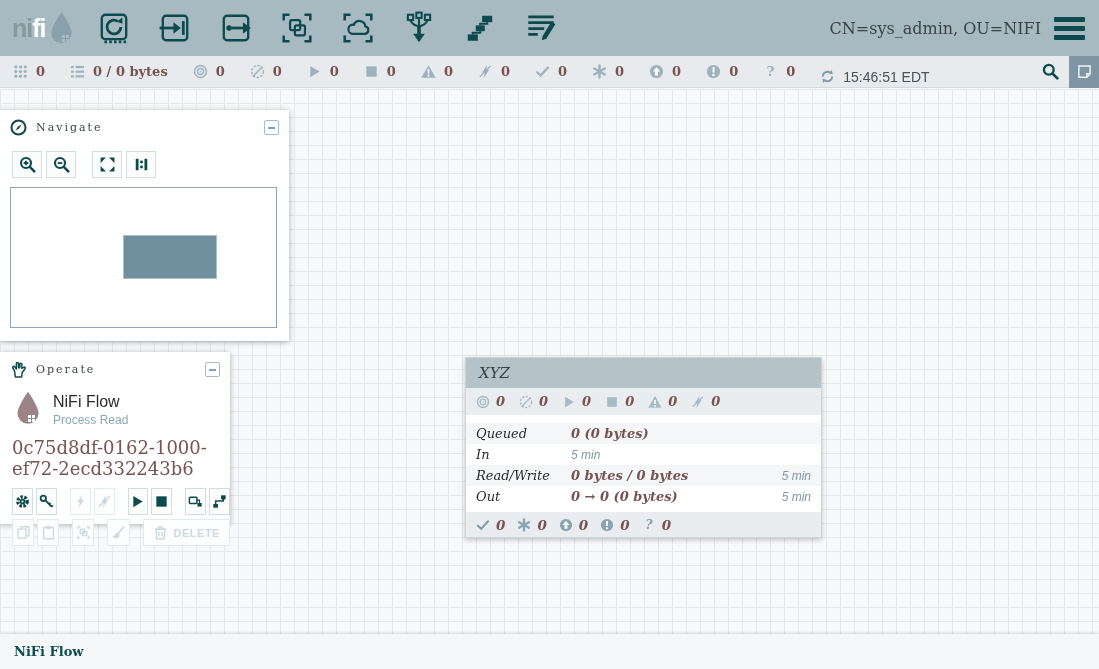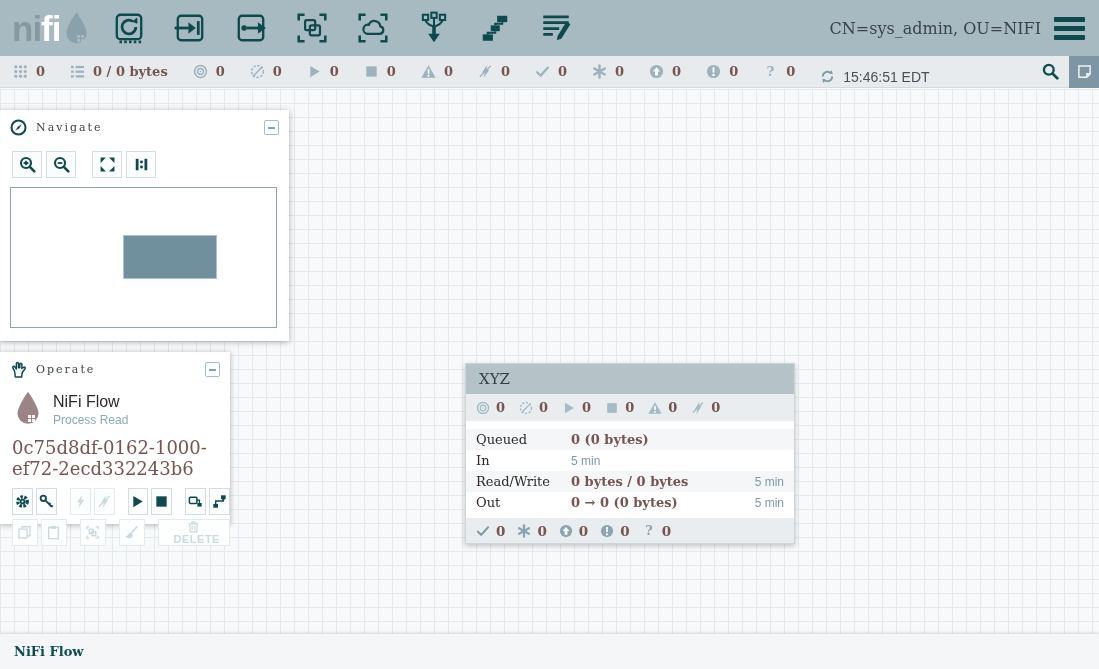--- a/index.html
+++ b/index.html
@@ -4,21 +4,21 @@
 <style>
   * { box-sizing: border-box; margin: 0; padding: 0; }
   html,body { width:1099px; height:669px; overflow:hidden; }
   body { font-family:"Liberation Sans", sans-serif; background:#f7f9fa; position:relative; }
   svg { display:block; }
 
   
   .topbar { position:absolute; top:0; left:0; right:0; height:56px; background:#a8bac1;
             display:flex; align-items:center; }
   .brand { display:flex; align-items:center; padding-left:12px; }
-  .brand-txt { font-weight:bold; font-size:35px; letter-spacing:-1px; color:#87989f; line-height:1; }
+  .brand-txt { font-weight:bold; font-size:25px; letter-spacing:-1px; color:#87989f; line-height:1; }
   .brand-txt b { color:#ffffff; }
   .brand-drop { margin-left:2px; }
   .tools { display:flex; align-items:center; gap:27px; margin-left:22px; }
   .tool { width:34px; height:34px; color:#0d4a4e; cursor:grab; }
   .tool svg { width:34px; height:34px; }
   .user { margin-left:auto; font-size:16px; color:#39444a; font-family:"DejaVu Serif",serif; }
   .menu-btn { margin:0 14px 0 13px; display:flex; flex-direction:column; gap:4px; cursor:pointer; }
   .menu-btn i { display:block; width:31px; height:5px; background:#0d4a4d; border-radius:1px; }
 
   
@@ -71,26 +71,26 @@
   .op-type { font-size:12px; color:#8aa9b6; margin-top:2px; }
   .op-id { padding:10px 12px 0 12px; font-family:"DejaVu Serif",serif; font-size:18px; color:#775351; }
   .op-row { display:flex; padding:9px 0 0 12px; }
   .op-row2 { padding-top:4px; }
   .obtn { width:26px; height:27px; border:1px solid #d3dce0; background:#fcfdfd; color:#0d4a4e;
           display:flex; align-items:center; justify-content:center; cursor:pointer; }
   .obtn + .obtn { margin-left:3px; }
   .obtn.grp { margin-left:13px; }
   .obtn svg { width:15px; height:15px; }
   .obtn.off { color:#ccdade; border-color:#e2ebee; background:#fdfefe; cursor:default; }
-  .obtn.wide { width:auto; padding:0 9px;flex-direction:column; }
+  .obtn.wide { width:auto; padding:0 9px; }
   .del-label { font-size:11px; font-weight:bold; letter-spacing:.5px; margin-left:6px; color:#ccdade; }
 
   
-  #pg { position:absolute; left:465px; top:274px; width:330px; background:#fff;
-        border:1px solid #ccd6da; box-shadow:0 2px 5px rgba(0,0,0,.22); cursor:pointer; }
+  #pg { position:absolute; left:465px; top:268px; width:357px; background:#fff;
+        border:1px solid #ccd6da; box-shadow:0 2px 5px rgba(0,0,0,.22); cursor:pointer;font-style:italic; }
   .pg-header { height:30px; background:#b5c3c9; display:flex; align-items:center; padding:0 13px;
                font-family:"DejaVu Serif",serif; font-size:15px; color:#333f47; }
   .pg-stats { height:27px; background:#e9edef; display:flex; align-items:center; padding:0 10px; }
   .pg-stats .sicon { color:#a5bbc5; width:14px; height:14px; margin-right:6px; }
   .pg-stats .scount { margin-right:14px; }
   .pg-pad { height:8px; background:#fff; }
   .pg-row { height:21px; display:flex; align-items:center; padding:0 10px;
             font-family:"DejaVu Serif",serif; font-size:13px; }
   .pg-row:nth-child(odd) { background:#f4f6f7; }
   .pg-row .lbl { width:95px; color:#2b2b2b; }

